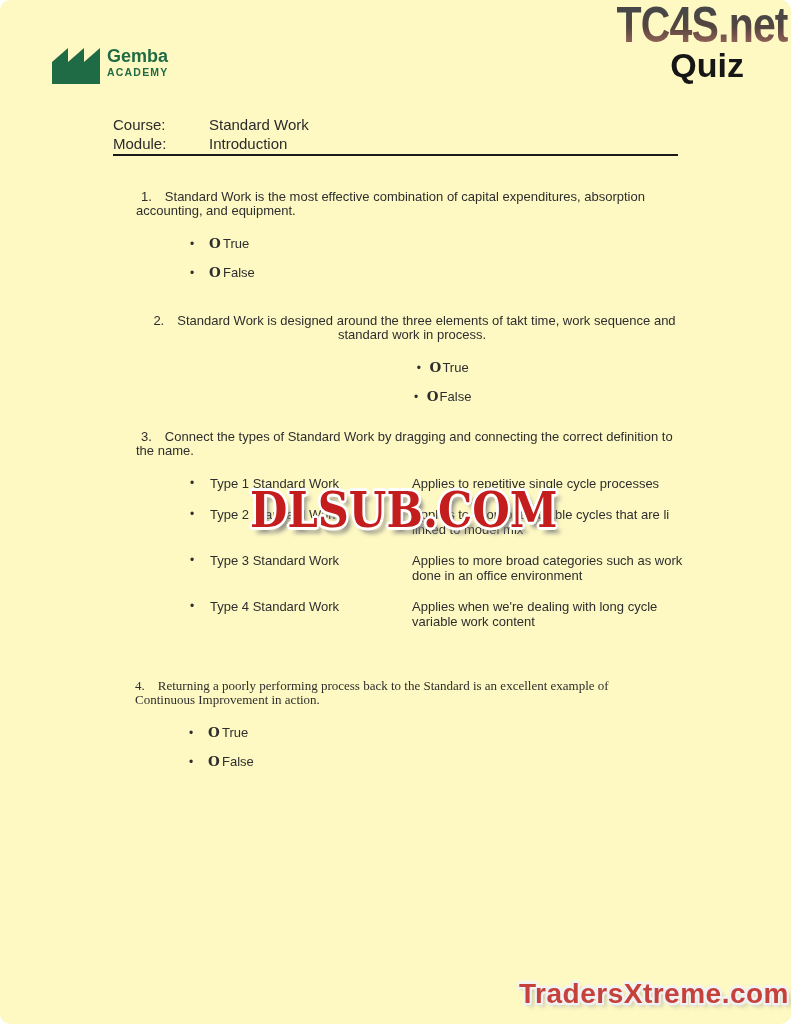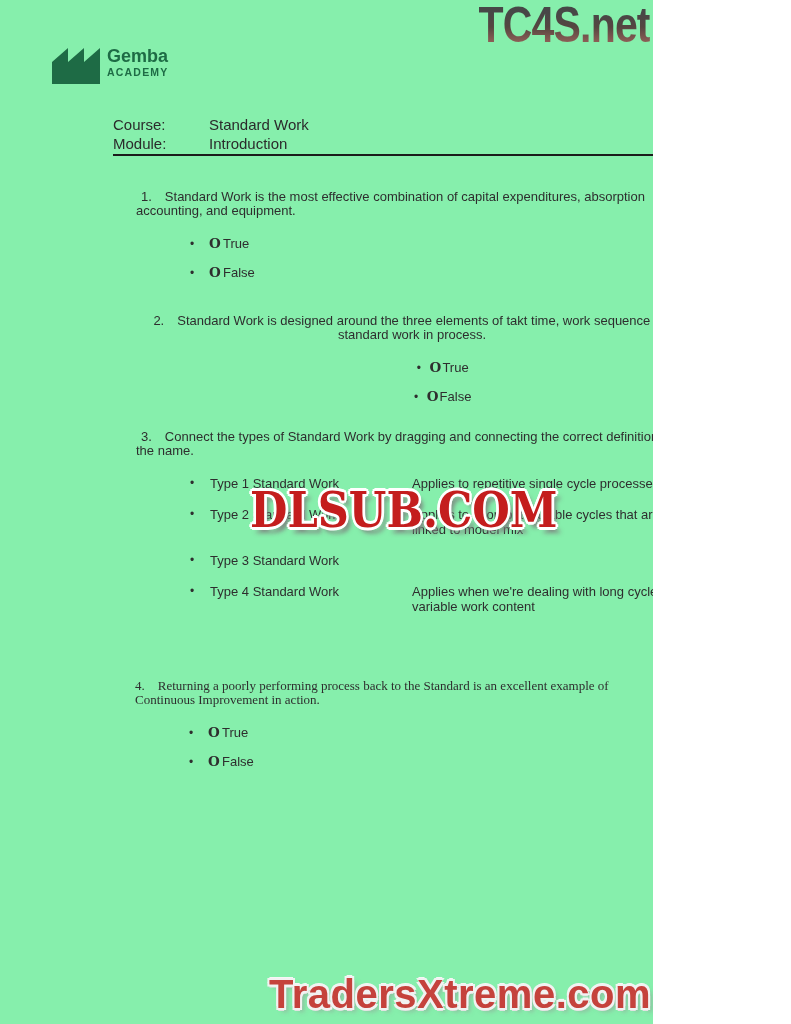--- a/index.html
+++ b/index.html
@@ -1,17 +1,17 @@
 <!DOCTYPE html>
 <html><head>
 <meta charset="utf-8">
 <style>
   html,body{margin:0;padding:0;background:#fff;}
-  .page{position:relative;width:653px;height:1024px;background:#86efac;overflow:hidden;
-        font-family:"Liberation Sans",sans-serif;color:#2e2e2e;}
+  .page{position:relative;width:791px;height:1024px;background:#fef9c3;overflow:hidden;
+        font-family:"Liberation Sans",sans-serif;color:#2e2e2e;border-radius:10px;}
 
   
   .logo{position:absolute;left:50px;top:44px;display:flex;align-items:flex-start;}
   .logo-icon{width:52px;height:40px;margin-right:5px;display:block;}
   .logo-text{margin-top:3px;line-height:1;}
   .logo-brand{font-size:18px;font-weight:bold;color:#1E6B45;letter-spacing:0px;}
   .logo-sub{font-size:10.5px;font-weight:bold;color:#1E6B45;letter-spacing:1.2px;margin-top:2px;}
 
   .title{position:absolute;left:0;top:46px;width:744px;margin:0;text-align:right;
          font-size:34px;font-weight:bold;color:#161616;}
@@ -49,21 +49,21 @@
 
   
   .wm-dlsub{position:absolute;left:250px;top:486px;line-height:49px;
             font-family:"DejaVu Serif",serif;font-weight:bold;font-size:49px;
             color:#C41D1D;transform:scaleX(0.88);transform-origin:0 0;white-space:nowrap;
             text-shadow:-2px -2px 0 #fff,2px -2px 0 #fff,-2px 2px 0 #fff,2px 2px 0 #fff,
                         -3px 0 0 #fff,3px 0 0 #fff,0 -3px 0 #fff,0 3px 0 #fff,
                         5px 6px 5px rgba(125,125,125,0.85);}
 
   .wm-traders{position:absolute;right:2px;top:977px;line-height:34px;
-              font-size:40px;font-weight:bold;letter-spacing:0.5px;color:#C5423C;white-space:nowrap;
+              font-size:28px;font-weight:bold;letter-spacing:0.5px;color:#C5423C;white-space:nowrap;
               text-shadow:-2px -2px 0 #f2f2f2,2px -2px 0 #f2f2f2,-2px 2px 0 #f2f2f2,2px 2px 0 #f2f2f2,
                           0 -3px 0 #f6f6f6,0 3px 0 #e3e3e3,4px 4px 4px rgba(150,150,150,0.55);}
 </style>
 </head>
 <body>
 
 <div class="page">
 
   <div class="wm-tc4s">TC4S.net</div>
 
@@ -126,20 +126,22 @@
       </div>
       <div class="pair">
         <span class="b">•</span>
         <span class="pname">Type 2 Standard Work</span>
         <span class="pdef">Applies to short but variable cycles that are li
 linked to model mix</span>
       </div>
       <div class="pair">
         <span class="b">•</span>
         <span class="pname">Type 3 Standard Work</span>
+        <span class="pdef">Applies to more broad categories such as work
+done in an office environment</span>
       </div>
       <div class="pair">
         <span class="b">•</span>
         <span class="pname">Type 4 Standard Work</span>
         <span class="pdef">Applies when we're dealing with long cycle
 variable work content</span>
       </div>
     </div>
   </section>
 

